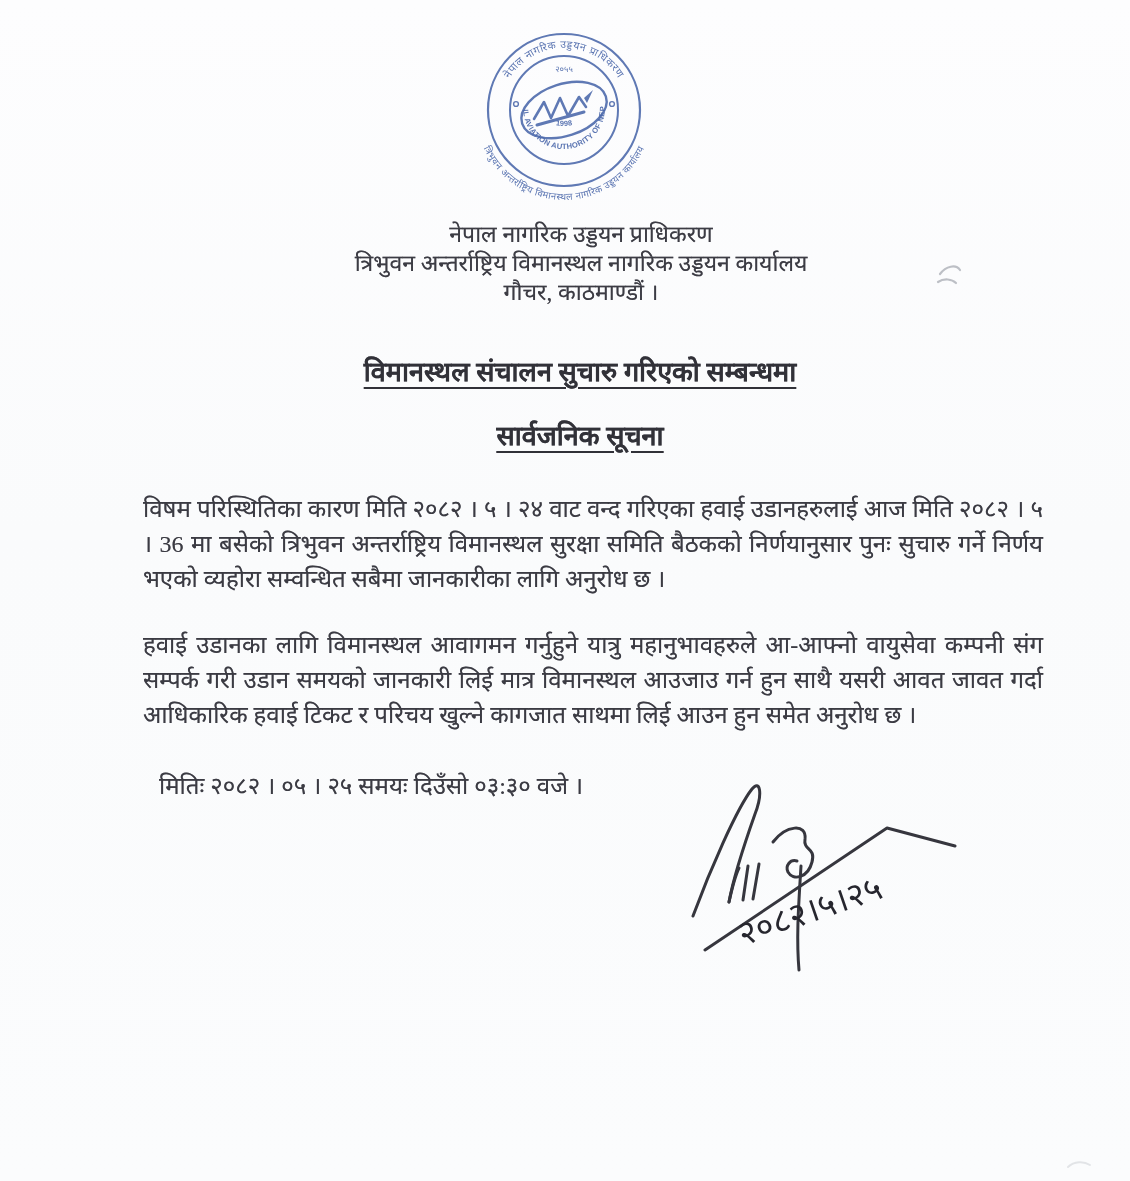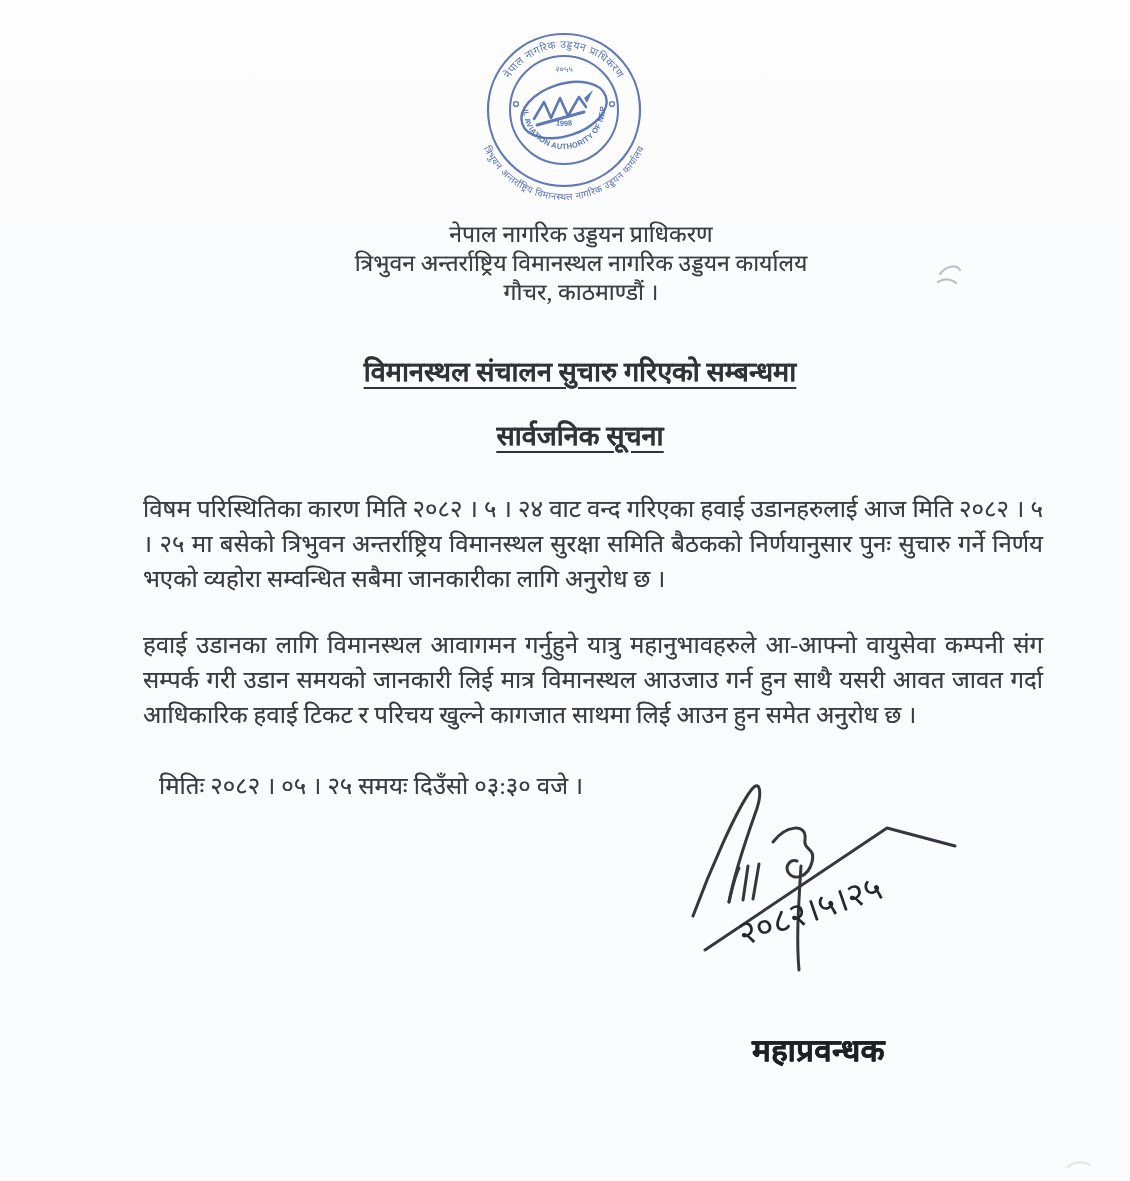--- a/index.html
+++ b/index.html
@@ -101,42 +101,41 @@
   <div class="header-block">
     <div>नेपाल नागरिक उड्डयन प्राधिकरण</div>
     <div>त्रिभुवन अन्तर्राष्ट्रिय विमानस्थल नागरिक उड्डयन कार्यालय</div>
     <div>गौचर, काठमाण्डौं ।</div>
   </div>
 
   <div class="subject">विमानस्थल संचालन सुचारु गरिएको सम्बन्धमा</div>
   <div class="notice-title">सार्वजनिक सूचना</div>
 
   <div class="body-copy">
-    <p class="para">विषम परिस्थितिका कारण मिति २०८२ । ५ । २४ वाट वन्द गरिएका हवाई उडानहरुलाई आज मिति २०८२ । ५ । २५ मा बसेको त्रिभुवन अन्तर्राष्ट्रिय विमानस्थल सुरक्षा समिति बैठकको निर्णयानुसार पुनः सुचारु गर्ने निर्णय भएको व्यहोरा सम्वन्धित सबैमा जानकारीका लागि अनुरोध छ ।</p>
+    <p class="para">विषम परिस्थितिका कारण मिति २०८२ । ५ । २४ वाट वन्द गरिएका हवाई उडानहरुलाई आज मिति २०८२ । ५ । 36 मा बसेको त्रिभुवन अन्तर्राष्ट्रिय विमानस्थल सुरक्षा समिति बैठकको निर्णयानुसार पुनः सुचारु गर्ने निर्णय भएको व्यहोरा सम्वन्धित सबैमा जानकारीका लागि अनुरोध छ ।</p>
     <p class="para">हवाई उडानका लागि विमानस्थल आवागमन  गर्नुहुने यात्रु महानुभावहरुले आ-आफ्नो वायुसेवा कम्पनी संग सम्पर्क गरी उडान समयको जानकारी लिई मात्र विमानस्थल आउजाउ गर्न हुन साथै यसरी आवत जावत गर्दा आधिकारिक हवाई टिकट र परिचय खुल्ने कागजात साथमा लिई आउन हुन समेत अनुरोध छ ।</p>
   </div>
 
   <div class="dateline">मितिः २०८२ । ०५ । २५ समयः दिउँसो ०३:३० वजे ।</div>
 
   <div class="signature-wrap">
     <svg width="345" height="225" viewBox="0 0 345 225">
       <g stroke="#26262e" stroke-width="3" fill="none" stroke-linecap="round" stroke-linejoin="round" opacity="0.92">
         <path d="M 38 138 C 55 92, 82 30, 97 11 C 105 1, 108 15, 100 36 C 88 70, 78 102, 74 124"></path>
         <path d="M 74 124 C 78 106, 81 96, 84 90"></path>
         <path d="M 88 122 L 93 88"></path>
         <path d="M 98 121 L 104 86"></path>
         <path d="M 118 64 C 131 47, 152 45, 150 61 C 148 73, 161 69, 157 84 C 153 100, 138 103, 133 94 C 130 88, 135 81, 142 83"></path>
         <path d="M 50 172 L 232 50 L 300 68"></path>
         <path d="M 146 88 C 144 122, 141 158, 144 192"></path>
       </g>
       <text transform="translate(88 168) rotate(-19)" font-size="34" fill="#26262e" font-family="Liberation Serif, DejaVu Serif, serif">२०८२।५।२५</text>
     </svg>
   </div>
 
-  <div class="signatory">महाप्रवन्धक</div>
 
   <svg class="pencil-mark" viewBox="0 0 40 34">
     <path d="M 10 12 C 16 4, 26 2, 30 8 M 8 20 C 14 16, 22 17, 26 21" stroke="#8a8f99" stroke-width="2.2" fill="none" stroke-linecap="round"></path>
   </svg>
 
   <svg class="corner-smudge" viewBox="0 0 26 14">
     <path d="M 2 10 C 8 4, 18 4, 24 8" stroke="#9aa0a8" stroke-width="2" fill="none" stroke-linecap="round"></path>
   </svg>
 
 </div>

